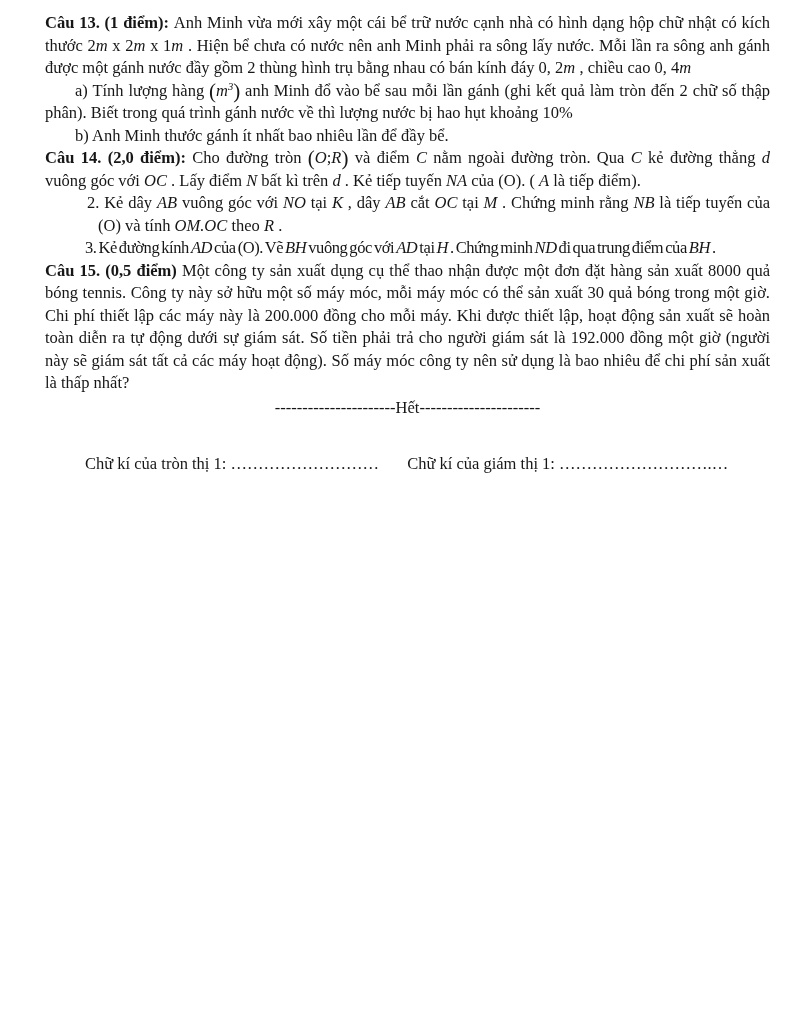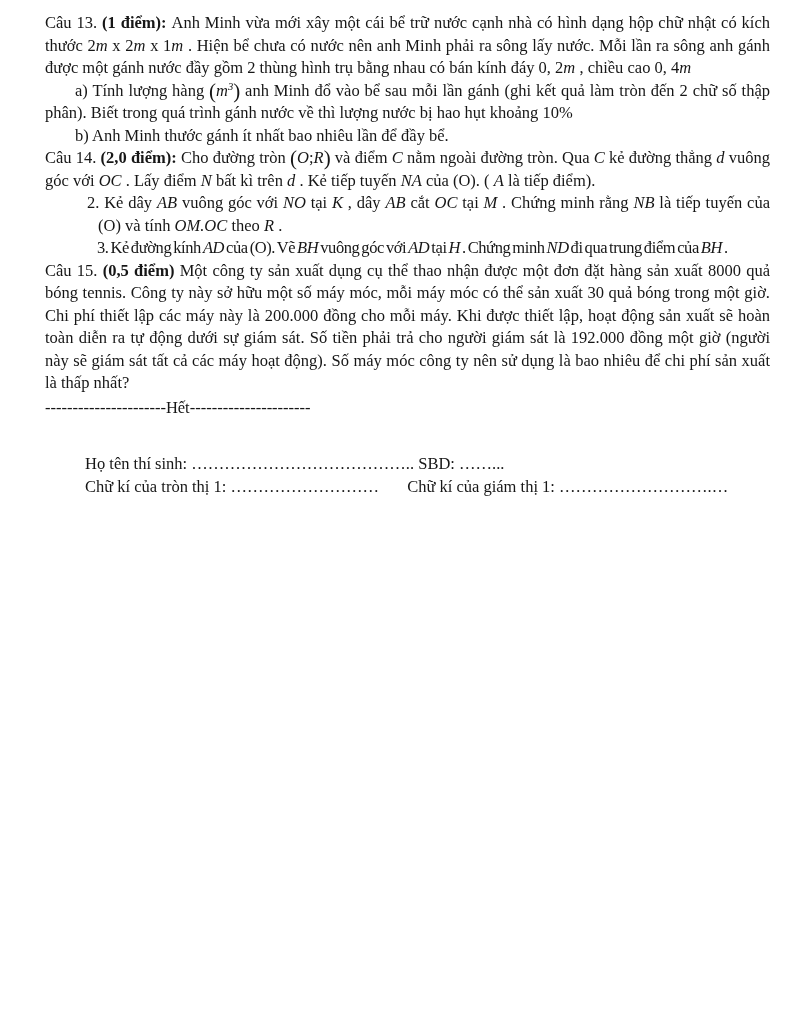--- a/index.html
+++ b/index.html
@@ -7,24 +7,24 @@
     width:792px;height:1024px;
     background:#ffffff;color:#161616;
     font-family:"Liberation Serif","DejaVu Serif",serif;
     font-size:16.5px;line-height:22.5px;
     overflow:hidden;
   }
   .doc{padding:12px 22px 0 45px;}
   .para{margin:0;text-align:justify;}
   .ind{text-indent:30px;}
   .li{margin-left:53px;text-indent:-11px;}
-  .li3{margin-left:52px;text-indent:0;}
+  .li3{margin-left:40px;text-indent:0;}
   .tight{letter-spacing:-0.4px;word-spacing:-1.8px;}
-  .center{text-align:left;margin-top:2px;}
-  .b{font-weight:normal;}
+  .center{text-align:center;margin-top:2px;}
+  .b{font-weight:bold;}
   .bi{font-weight:bold;}
   .i{font-style:italic;}
   .sup{font-style:italic;font-size:10.5px;vertical-align:super;line-height:0;}
   .lp{font-size:21px;line-height:0;vertical-align:-1.5px;}
   .footer{margin-top:34px;margin-left:40px;}
   .footer .fline{margin:0;text-align:left;}
   .ml{margin-left:24px;}
 </style>
 </head>
 <body>
@@ -38,21 +38,18 @@
       <p class="para"><span class="b">Câu 14.</span><span class="bi"> (2,0 điểm):</span><span> Cho đường tròn </span><span class="lp">(</span><span class="i">O</span><span>;</span><span class="i">R</span><span class="lp">)</span><span> và điểm </span><span class="i">C</span><span> nằm ngoài đường tròn. Qua </span><span class="i">C</span><span> kẻ đường thẳng </span><span class="i">d</span><span> vuông góc với </span><span class="i">OC</span><span> . Lấy điểm </span><span class="i">N</span><span> bất kì trên </span><span class="i">d</span><span> . Kẻ tiếp tuyến </span><span class="i">NA</span><span> của (O). ( </span><span class="i">A</span><span> là tiếp điểm).</span></p>
       <p class="para li"><span>2. Kẻ dây </span><span class="i">AB</span><span> vuông góc với </span><span class="i">NO</span><span> tại </span><span class="i">K</span><span> , dây </span><span class="i">AB</span><span> cắt </span><span class="i">OC</span><span> tại </span><span class="i">M</span><span> . Chứng minh rằng </span><span class="i">NB</span><span> là tiếp tuyến của (O) và tính </span><span class="i">OM.OC</span><span> theo </span><span class="i">R</span><span> .</span></p>
       <p class="para li3 tight"><span>3. Kẻ đường kính </span><span class="i">AD</span><span> của (O). Vẽ </span><span class="i">BH</span><span> vuông góc với </span><span class="i">AD</span><span> tại </span><span class="i">H</span><span> . Chứng minh </span><span class="i">ND</span><span> đi qua trung điểm của </span><span class="i">BH</span><span> .</span></p>
       <p class="para"><span class="b">Câu 15.</span><span class="bi"> (0,5 điểm) </span><span>Một công ty sản xuất dụng cụ thể thao nhận được một đơn đặt hàng sản xuất 8000 quả bóng tennis. Công ty này sở hữu một số máy móc, mỗi máy móc có thể sản xuất 30 quả bóng trong một giờ. Chi phí thiết lập các máy này là 200.000 đồng cho mỗi máy. Khi được thiết lập, hoạt động sản xuất sẽ hoàn toàn diễn ra tự động dưới sự giám sát. Số tiền phải trả cho người giám sát là 192.000 đồng một giờ (người này sẽ giám sát tất cả các máy hoạt động). Số máy móc công ty nên sử dụng là bao nhiêu để chi phí sản xuất là thấp nhất?</span></p>
     </div>
 
   <p class="para center">----------------------Hết----------------------</p>
 
   <div class="footer">
     <p class="fline">
-      <span>Họ tên thí sinh: ………………………………….. SBD: ……...</span>
-    </p>
-    <p class="fline">
       <span>Chữ kí của tròn thị 1: ………………………</span>
       <span class="ml">Chữ kí của giám thị 1: ……………………….…</span>
     </p>
   </div>
 
 </div>
 
 </body></html>

